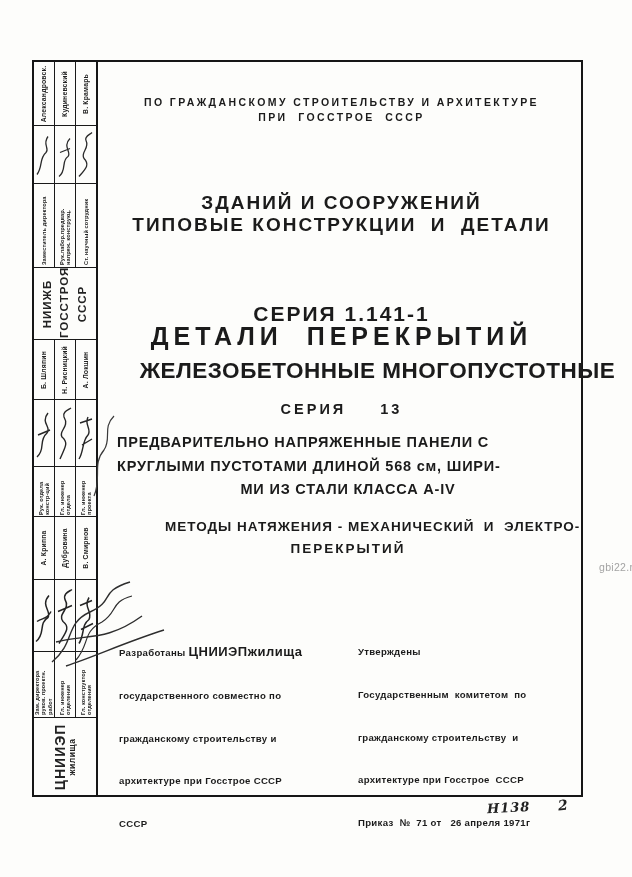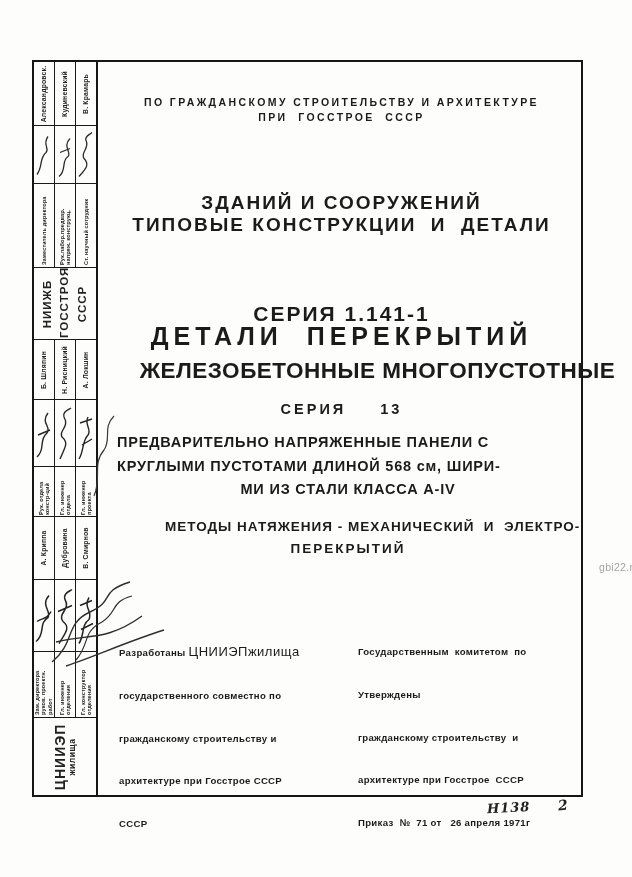--- a/index.html
+++ b/index.html
@@ -42,21 +42,21 @@
   .doctype div{font-size:19px; font-weight:bold; letter-spacing:2px; line-height:22px; white-space:pre;}
   .series{font-size:21px; font-weight:bold; letter-spacing:2px; white-space:pre;margin-top:44px;}
   .title1{font-size:25px; font-weight:800; letter-spacing:5px; white-space:pre;}
   .title2{font-size:22.5px; font-weight:800; letter-spacing:0.5px; white-space:pre;}
   .issue{display:flex; justify-content:center; gap:34px; font-size:14.5px; font-weight:bold; letter-spacing:3px;}
   .desc{left:117px; width:462px; font-size:14.5px; font-weight:bold; letter-spacing:0.8px; line-height:23.5px;}
   .desc .c{text-align:center;}
   .methods1{left:117px; width:462px; font-size:13.5px; font-weight:bold; letter-spacing:1px; white-space:pre;margin-left:48px;}
   .methods2{left:117px; width:462px; font-size:13.5px; font-weight:bold; letter-spacing:2px; text-align:center;}
   .smallblock{font-size:9.6px; font-weight:bold; line-height:14.2px; letter-spacing:0.3px; white-space:pre;}
-  .devorg{font-size:13px; font-weight:normal; letter-spacing:0.5px;}
+  .devorg{font-size:13px; font-weight:bold; letter-spacing:0.5px;}
   .watermark{color:#a3a3a3; font-size:10.5px; font-weight:normal; letter-spacing:0.3px;margin-left:6px;}
   .hand{font-family:"DejaVu Serif", serif; font-style:italic; font-weight:bold; color:#222;}
   .hw1{font-size:13px; transform:rotate(-3deg); letter-spacing:1px;}
   .hw2{font-size:14px; transform:rotate(-6deg);}
   .scrawl{position:absolute; pointer-events:none;}
 </style>
 </head>
 <body>
 
 <div class="page">
@@ -250,22 +250,22 @@
 
   <div class="abs smallblock" style="left:119px; top:617px; width:240px;">
     <div><span>Разработаны</span> <span class="devorg">ЦНИИЭПжилища</span></div>
     <div>государственного совместно по</div>
     <div>гражданскому строительству и</div>
     <div>архитектуре при Госстрое СССР</div>
     <div>СССР</div>
   </div>
 
   <div class="abs smallblock" style="left:358px; top:617px; width:225px;">
+    <div>Утверждены</div>
     <div>Государственным  комитетом  по</div>
-    <div>Утверждены</div>
     <div>гражданскому строительству  и</div>
     <div>архитектуре при Госстрое  СССР</div>
     <div>Приказ  №  71 от   26 апреля 1971г</div>
   </div>
 
   <div class="abs watermark" style="left:593px; top:561px;">gbi22.ru</div>
 
   <div class="abs hand hw1" style="left:487px; top:800px;">Н138</div>
   <div class="abs hand hw2" style="left:558px; top:797px;">2</div>
 

